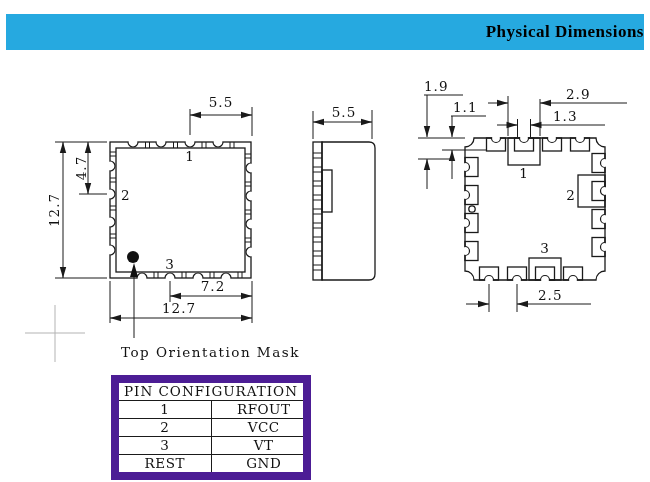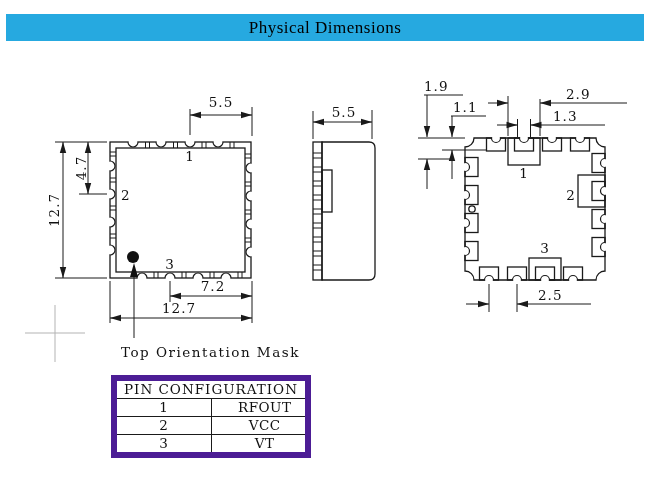--- a/index.html
+++ b/index.html
@@ -1,32 +1,32 @@
 <!DOCTYPE html>
 <html><head>
 <meta charset="utf-8">
 <style>
   html,body{margin:0;padding:0;background:#fff;}
   .page{position:relative;width:650px;height:482px;background:#fff;overflow:hidden;
         font-family:"DejaVu Serif",serif;color:#111;}
-  .titlebar{position:absolute;left:6px;top:14px;width:638px;height:27px;background:#26A9E0;
-            display:flex;align-items:center;justify-content:center;}
+  .titlebar{position:absolute;left:6px;top:14px;width:638px;height:36px;background:#26A9E0;
+            display:flex;align-items:center;justify-content:flex-end;font-weight:bold;}
   .titlebar .t{font-family:"Liberation Serif",serif;font-size:17px;color:#000;letter-spacing:.5px;}
   svg{position:absolute;left:0;top:0;}
   svg text{font-family:"DejaVu Serif",serif;font-size:13.5px;fill:#111;letter-spacing:1px;}
   svg text.mask{font-size:13.5px;letter-spacing:1.5px;}
   .ln{stroke:#1a1a1a;stroke-width:1.3;fill:none;}
   .thin{stroke:#1a1a1a;stroke-width:1;fill:none;}
   .er{stroke:#fff;stroke-width:3.2;fill:none;}
   .arcw{stroke:#1a1a1a;stroke-width:1.2;fill:#fff;}
   .xhair{stroke:#b3b3b3;stroke-width:1;fill:none;}
   table.pins{position:absolute;left:111px;top:375px;width:200px;border-collapse:collapse;
              font-size:13.5px;letter-spacing:.5px;table-layout:fixed;}
   table.pins th,table.pins td{border:1.4px solid #1a1a1a;height:17px;padding:0;line-height:17px;}
-  table.pins{border:6px solid #4c1d95;padding-left:32px;}
+  table.pins{border:8px solid #4c1d95;padding-left:32px;}
   table.pins th{font-weight:normal;text-align:center;letter-spacing:1px;}
   table.pins td.c1{width:50px;text-align:center;}
   table.pins td.c2{padding-left:13px;text-align:center;}
   .notes{position:absolute;left:402px;top:412px;font-size:14px;line-height:21px;letter-spacing:.5px;}
 </style>
 </head>
 <body>
 
 <div class="page">
 
@@ -170,17 +170,21 @@
         <td class="c2">RFOUT</td>
       </tr>
       <tr>
         <td class="c1">2</td>
         <td class="c2">VCC</td>
       </tr>
       <tr>
         <td class="c1">3</td>
         <td class="c2">VT</td>
       </tr>
+      <tr>
+        <td class="c1">REST</td>
+        <td class="c2">GND</td>
+      </tr>
     </tbody>
   </table>
 
 
 </div>
 
 </body></html>

